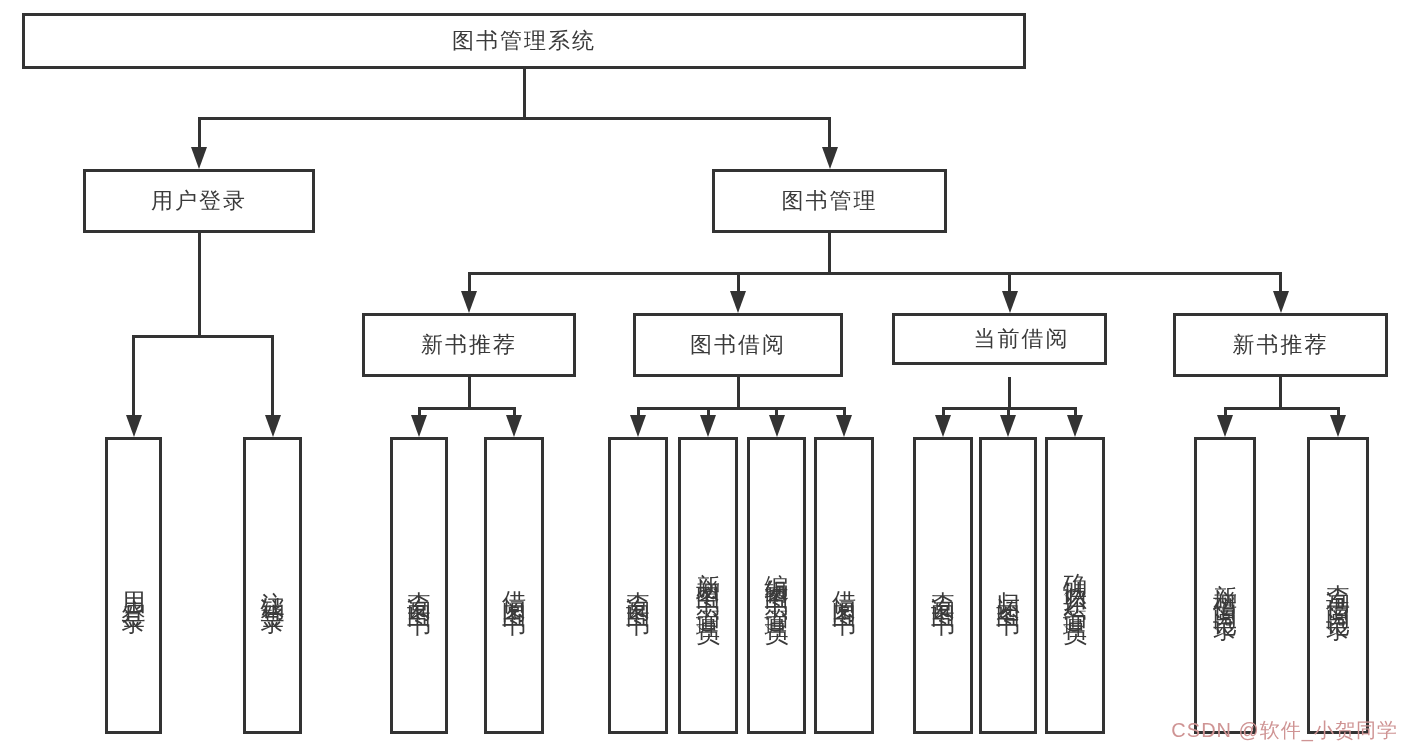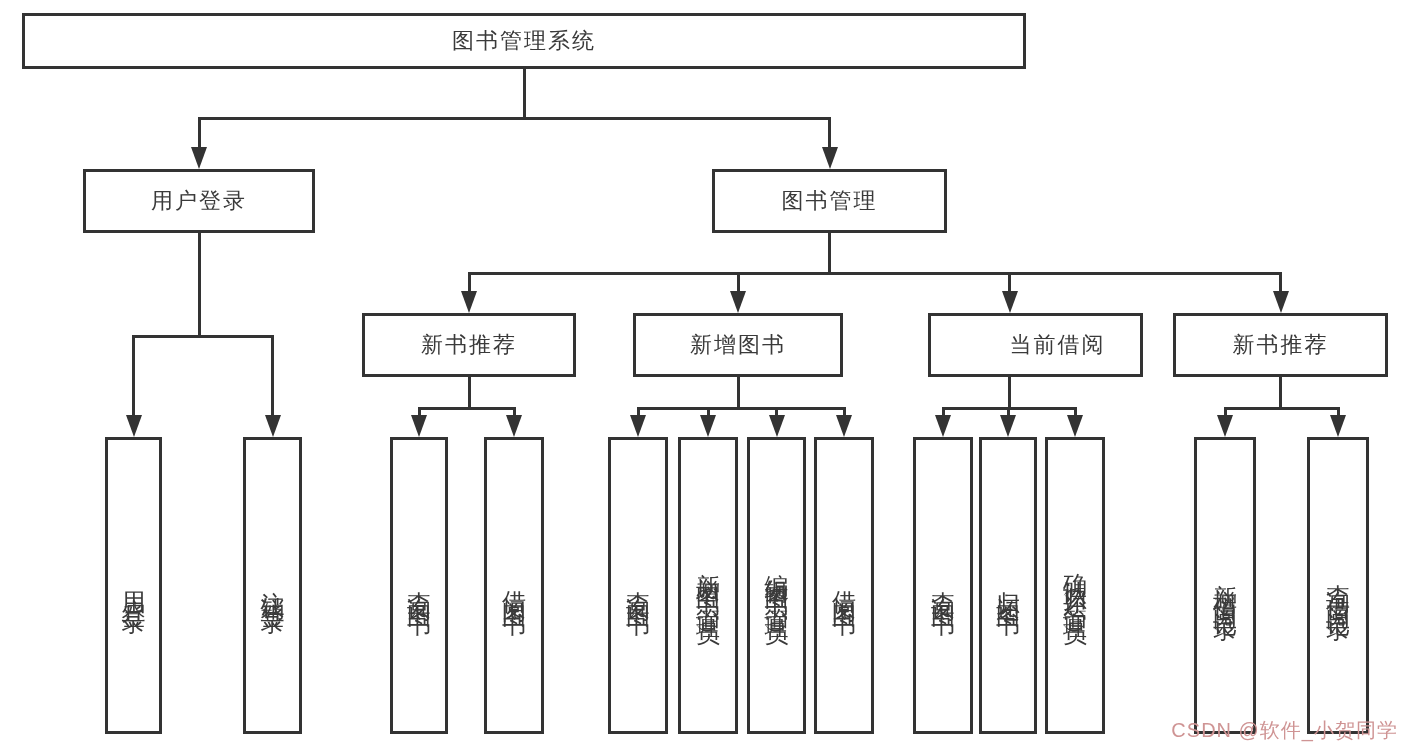--- a/index.html
+++ b/index.html
@@ -74,23 +74,23 @@
     <div class="node h" style="left: 83px; top: 169px; width: 232px; height: 64px;">
       <span class="lbl">用户登录</span>
     </div>
     <div class="node h" style="left: 712px; top: 169px; width: 235px; height: 64px;">
       <span class="lbl">图书管理</span>
     </div>
     <div class="node h" style="left: 362px; top: 313px; width: 214px; height: 64px;">
       <span class="lbl">新书推荐</span>
     </div>
     <div class="node h" style="left: 633px; top: 313px; width: 210px; height: 64px;">
-      <span class="lbl">新增图书</span>
+      <span class="lbl">图书借阅</span>
     </div>
-    <div class="node h" style="left: 928px; top: 313px; width: 215px; height: 64px; padding-left: 44px;">
+    <div class="node h" style="left: 892px; top: 313px; width: 215px; height: 52px; padding-left: 44px;">
       <span class="lbl">当前借阅</span>
     </div>
     <div class="node h" style="left: 1173px; top: 313px; width: 215px; height: 64px;">
       <span class="lbl">新书推荐</span>
     </div>
     <div class="node v" style="left: 105px; top: 437px; width: 57px; height: 297px;">
       <span class="lbl">用户登录</span>
     </div>
     <div class="node v" style="left: 243px; top: 437px; width: 59px; height: 297px;">
       <span class="lbl">注销登录</span>

